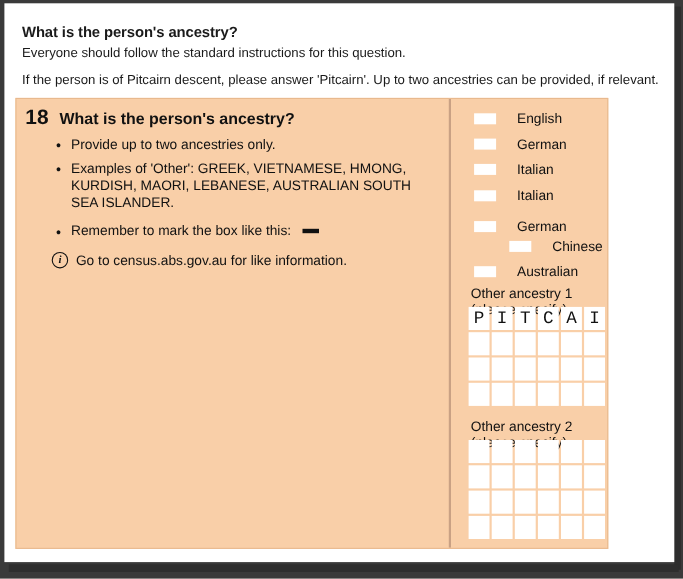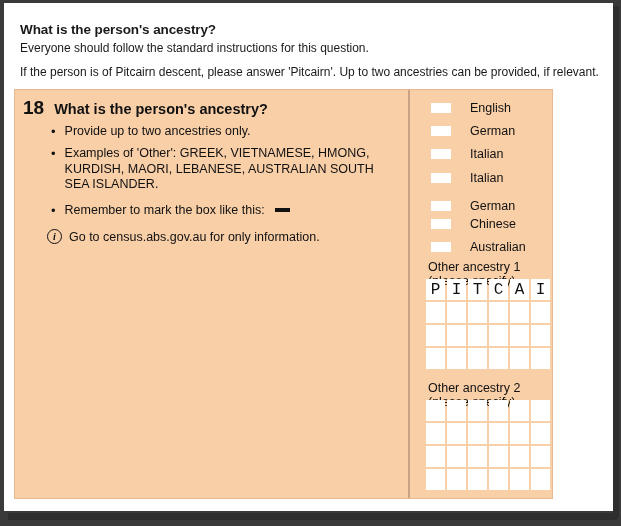--- a/index.html
+++ b/index.html
@@ -254,21 +254,21 @@
           <span>Examples of 'Other': GREEK, VIETNAMESE, HMONG, KURDISH, MAORI, LEBANESE, AUSTRALIAN SOUTH SEA ISLANDER.</span>
         </div>
 
         <div class="bullet" id="b3">
           <span class="dot">•</span>
           <span><span id="marklabel">Remember to mark the box like this:</span><span id="markbox"></span></span>
         </div>
 
         <div id="infoline">
           <span id="info-icon">i</span>
-          <span><span>Go to </span><span id="info-url">census.abs.gov.au</span><span> for only information.</span></span>
+          <span><span>Go to </span><span id="info-url">census.abs.gov.au</span><span> for like information.</span></span>
         </div>
 
       </div>
 
       <div id="divider"></div>
 
       <div id="rightpanel">
 
       <div class="cb-row" style="top: 11px;">
             <span class="cb"></span>
@@ -283,21 +283,21 @@
             <span class="cb-label">Italian</span>
           </div>
           <div class="cb-row" style="top: 80.6px;">
             <span class="cb"></span>
             <span class="cb-label">Italian</span>
           </div>
           <div class="cb-row" style="top: 109px;">
             <span class="cb"></span>
             <span class="cb-label">German</span>
           </div>
-          <div class="cb-row" style="top: 127px;">
+          <div class="cb-row" style="top: 127px; margin-left: 32px;">
             <span class="cb"></span>
             <span class="cb-label">Chinese</span>
           </div>
           <div class="cb-row" style="top: 150.2px;">
             <span class="cb"></span>
             <span class="cb-label">Australian</span>
           </div>
           <div class="sec-label" style="top: 170px;">Other ancestry 1 (please specify)</div>
           <div class="grid" style="top: 189px;">
             <div class="cell">P</div>

